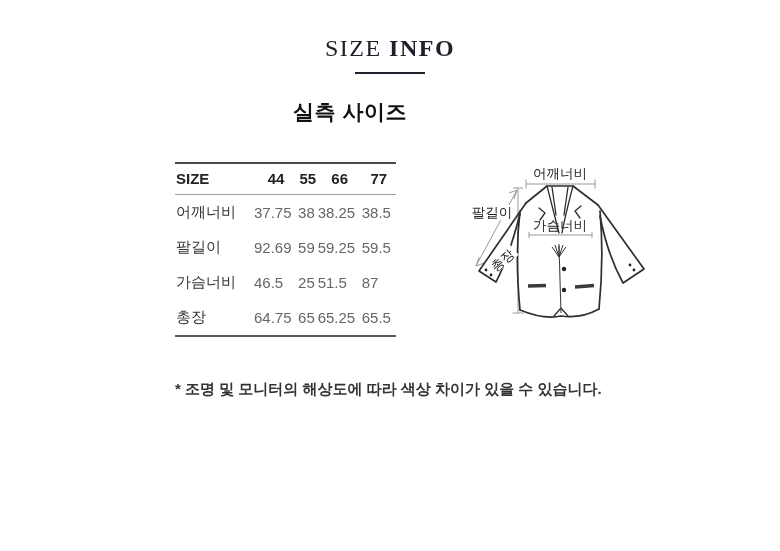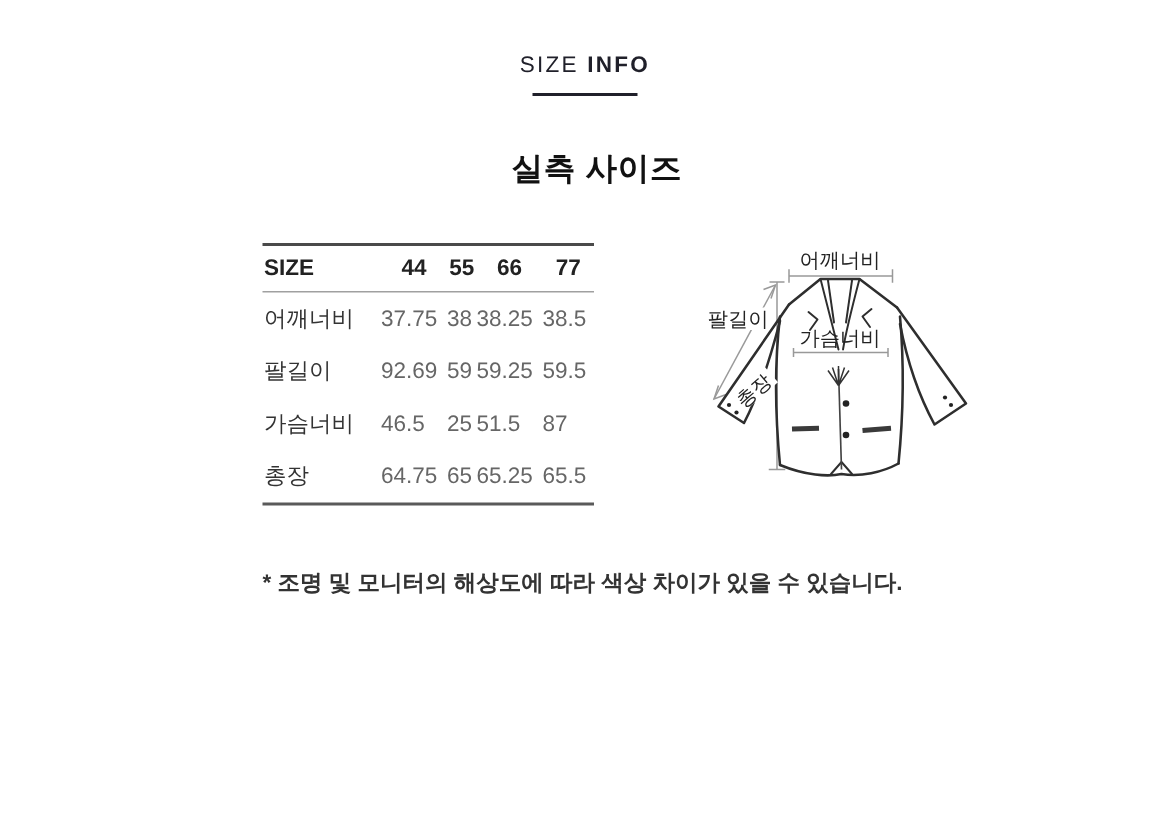--- a/index.html
+++ b/index.html
@@ -1,25 +1,25 @@
 <!DOCTYPE html>
 <html><head>
 <meta charset="utf-8">
 <style>
   html,body{margin:0;padding:0;}
   body{
     width:780px;height:551px;background:#ffffff;position:relative;overflow:hidden;
     font-family:"Liberation Sans","DejaVu Sans",sans-serif;color:#222;
   }
   .page-header{position:absolute;top:35px;left:0;width:780px;text-align:center;}
-  .page-title{margin:0;font-size:15px;font-weight:400;letter-spacing:1.5px;color:#20202a;}
+  .page-title{margin:0;font-size:24px;font-weight:400;letter-spacing:1.5px;color:#20202a;font-family:Liberation Serif, serif;}
   .page-title .bold{font-weight:700;}
   .title-underline{width:70px;height:0;border-top:2px solid #20202a;margin:10px auto 0;}
   .subtitle{position:absolute;top:98px;left:0;width:700px;text-align:center;
-    margin:0;font-size:21px;font-weight:700;color:#111;letter-spacing:0.5px;padding-left:48px;}
+    margin:0;font-size:21px;font-weight:700;color:#111;letter-spacing:0.5px;}
 
   .table-block{position:absolute;left:175px;top:162px;width:221px;}
   .table-caption{font-size:14px;color:#333;margin:0 0 7px 1px;}
   table.size-table{width:100%;border-collapse:collapse;
     border-top:2px solid #4a4a4a;border-bottom:2px solid #5a5a5a;}
   .size-table th{font-size:15px;font-weight:700;color:#222;text-align:center;
     padding:6px 0 7px;border-bottom:1px solid #a0a0a0;}
   .size-table th.c0{text-align:left;width:78px;padding-left:1px;}
   .size-table td{font-size:15px;color:#666;text-align:left;padding:8px 0;}
   .size-table td.c0{text-align:left;color:#333;padding-left:1px;}

